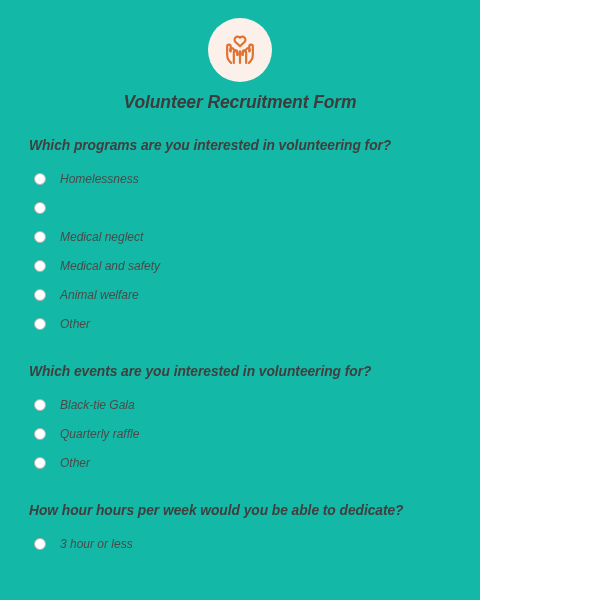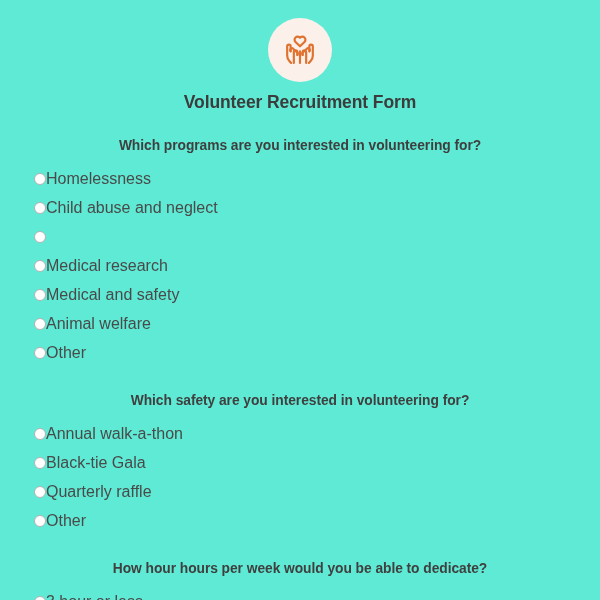--- a/index.html
+++ b/index.html
@@ -9,25 +9,26 @@
   }
   body {
     width: 600px;
     height: 600px;
     overflow: hidden;
     font-family: "Liberation Sans", sans-serif;
     -webkit-font-smoothing: antialiased;
   }
 
   .page {
-    width: 600px;
+    width: 480px;
     height: 600px;
     position: relative;
-    background: #5eead4;
+    background: #14b8a6;
     box-sizing: border-box;
+    font-style: italic;
   }
 
   
   .logo-wrap {
     width: 100%;
     display: flex;
     justify-content: center;
     padding-top: 18px;
   }
   .logo-circle {
@@ -56,21 +57,20 @@
   }
 
   
   .form-body {
     padding: 0 29px;
     margin-top: 24px;
   }
 
   .question-block {
     margin-bottom: 25px;
-    text-align: center;
   }
   .question-block:last-child {
     margin-bottom: 0;
   }
 
   .question-label {
     font-size: 13.8px;
     font-weight: bold;
     color: #3f3f3f;
     line-height: 18px;
@@ -89,22 +89,22 @@
     width: 12px;
     height: 12px;
     min-width: 12px;
     border: 1px solid #b3b3b3;
     border-radius: 50%;
     background: #ffffff;
     box-sizing: border-box;
   }
 
   .option-text {
-    margin-left: 0;
-    font-size: 16px;
+    margin-left: 14px;
+    font-size: 12px;
     color: #4a4a4a;
     line-height: 18px;
     white-space: nowrap;
   }
 </style>
 </head>
 <body>
 
 <div class="page">
 
@@ -131,51 +131,43 @@
 
     <div class="question-block">
       <div class="question-label">Which programs are you interested in volunteering for?</div>
       <div>
         <div class="option-row">
           <span class="radio"></span>
           <span class="option-text">Homelessness</span>
         </div>
         <div class="option-row">
           <span class="radio"></span>
-          <span class="option-text">Child abuse and neglect</span>
         </div>
         <div class="option-row">
           <span class="radio"></span>
-        </div>
-        <div class="option-row">
-          <span class="radio"></span>
-          <span class="option-text">Medical research</span>
+          <span class="option-text">Medical neglect</span>
         </div>
         <div class="option-row">
           <span class="radio"></span>
           <span class="option-text">Medical and safety</span>
         </div>
         <div class="option-row">
           <span class="radio"></span>
           <span class="option-text">Animal welfare</span>
         </div>
         <div class="option-row">
           <span class="radio"></span>
           <span class="option-text">Other</span>
         </div>
       </div>
     </div>
 
     <div class="question-block">
-      <div class="question-label">Which safety are you interested in volunteering for?</div>
+      <div class="question-label">Which events are you interested in volunteering for?</div>
       <div>
-        <div class="option-row">
-          <span class="radio"></span>
-          <span class="option-text">Annual walk-a-thon</span>
-        </div>
         <div class="option-row">
           <span class="radio"></span>
           <span class="option-text">Black-tie Gala</span>
         </div>
         <div class="option-row">
           <span class="radio"></span>
           <span class="option-text">Quarterly raffle</span>
         </div>
         <div class="option-row">
           <span class="radio"></span>

